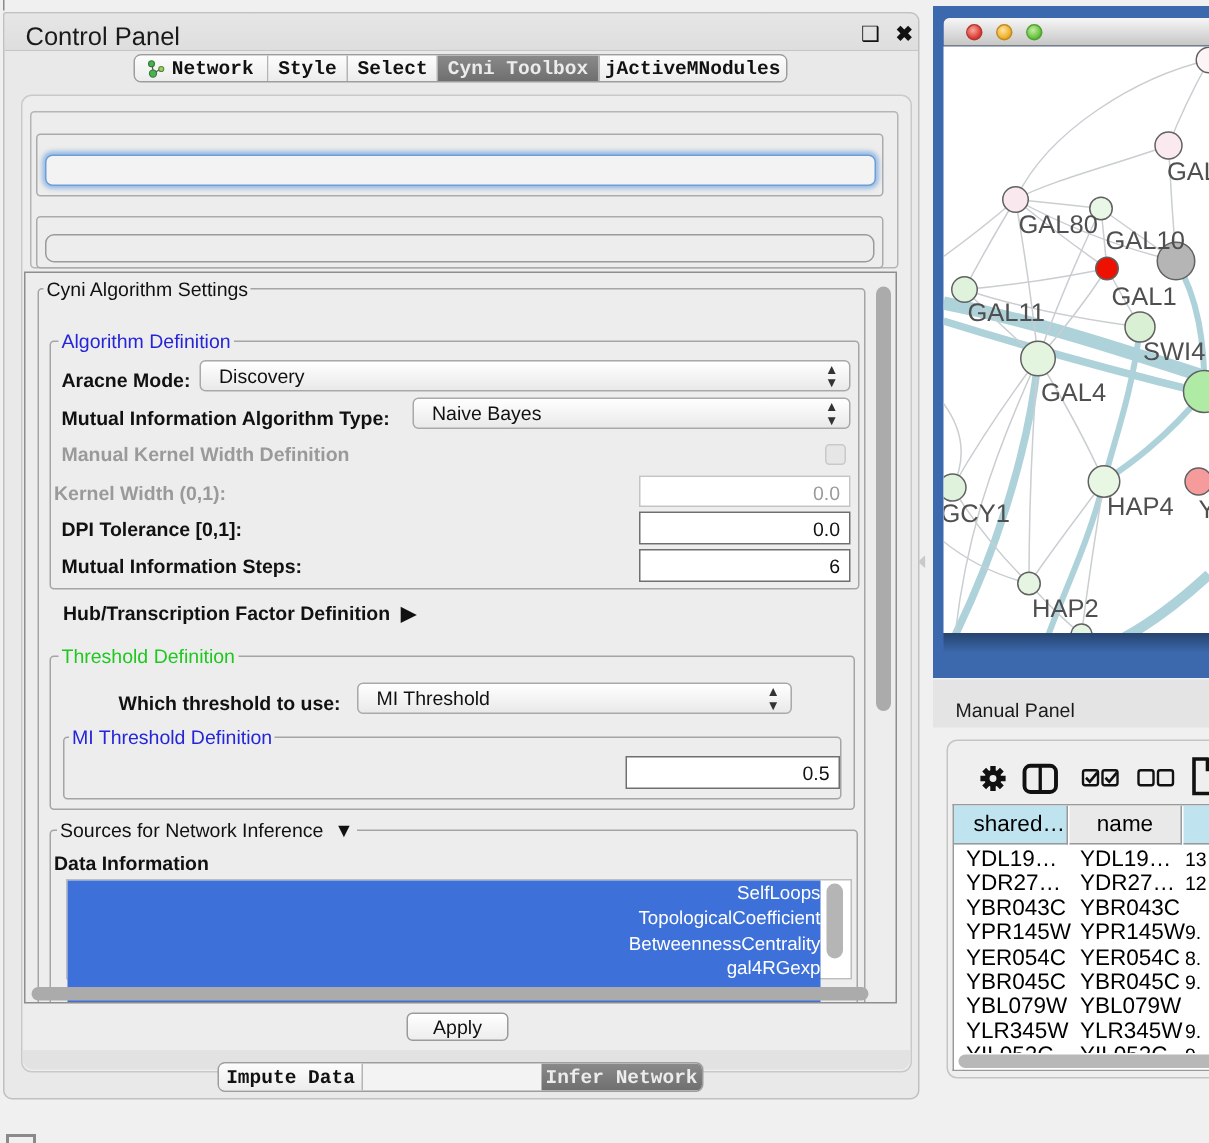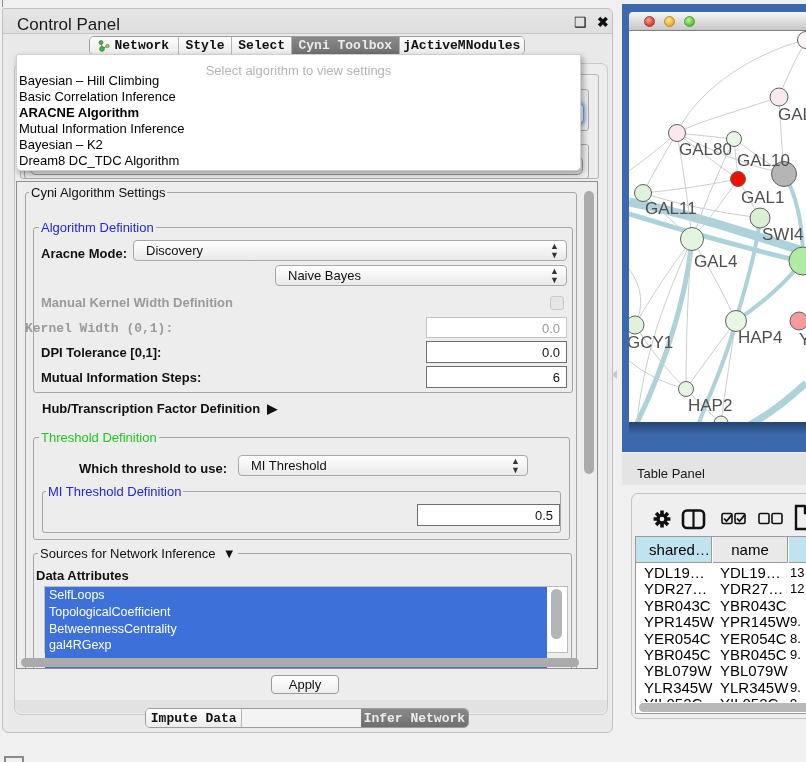--- a/index.html
+++ b/index.html
@@ -95,29 +95,30 @@
 
     <div class="group" style="left:16px; top:45px; width:540px; height:166px;"></div>
     <div class="gtitle" style="left:22px; top:38px; color:#2425d8;">Algorithm Definition</div>
 
     <div class="lbl" style="left:24px; top:64px;">Aracne Mode:</div>
     <div class="combo" style="left:116px; top:58px; width:434px; height:21px;">
           <span class="ct">Discovery</span>
           <span class="ar">▲<br>▼</span>
         </div>
 
+    <div class="lbl" style="left:24px; top:89px;">Mutual Information Algorithm Type:</div>
     <div class="combo" style="left:258px; top:83px; width:292px; height:21px;">
           <span class="ct">Naive Bayes</span>
           <span class="ar">▲<br>▼</span>
         </div>
 
     <div class="lbl dis" style="left:24px; top:113px;">Manual Kernel Width Definition</div>
     <div class="abs" style="left:533px; top:114px; width:14px; height:14px; background:#e6e6e6; border:1px solid #c9c9c9; border-radius:3px;"></div>
 
-    <div class="lbl dis" style="left:8px; top:139px;font-family:Liberation Mono, monospace;">Kernel Width (0,1):</div>
+    <div class="lbl dis" style="left:19px; top:139px;">Kernel Width (0,1):</div>
     <div class="tfield" style="left:409px; top:135px; width:141px; height:21px; color:#9a9a9a; border-color:#c4c4c4;">0.0</div>
 
     <div class="lbl" style="left:24px; top:163px;">DPI Tolerance [0,1]:</div>
     <div class="tfield" style="left:409px; top:159px; width:141px; height:22px; border-color:#6f6f6f;">0.0</div>
 
     <div class="lbl" style="left:24px; top:188px;">Mutual Information Steps:</div>
     <div class="tfield" style="left:409px; top:184px; width:141px; height:22px; border-color:#6f6f6f;">6</div>
 
     <div class="lbl" style="left:25px; top:219px;">Hub/Transcription Factor Definition &nbsp;<span style="font-size:13px;">▶</span></div>
 
@@ -129,52 +130,43 @@
           <span class="ct">MI Threshold</span>
           <span class="ar">▲<br>▼</span>
         </div>
 
     <div class="group" style="left:25px; top:309px; width:519px; height:42px;"></div>
     <div class="gtitle" style="left:29px; top:302px; color:#2425d8;">MI Threshold Definition</div>
     <div class="tfield" style="left:400px; top:322px; width:143px; height:22px; border-color:#6f6f6f;">0.5</div>
 
     <div class="group" style="left:16px; top:371px; width:539px; height:160px;"></div>
     <div class="gtitle" style="left:21px; top:364px; color:#111; font-weight:normal;">Sources for Network Inference &nbsp;<span style="font-size:13px;">▼</span></div>
-    <div class="lbl" style="left:19px; top:386px;">Data Attributes</div>
+    <div class="lbl" style="left:19px; top:386px;">Data Information</div>
 
     <div class="abs" style="left:27px; top:404px; width:524px; height:67px; background:#fff; border:1px solid #bdbdbd;">
-      <div class="abs" style="left:0; top:0; width:502px; height:84px; background:#3d70d8; color:#fff; font-size:12.5px; line-height:16.8px; padding-left:4px;">SelfLoops<br>TopologicalCoefficient<br>BetweennessCentrality<br>gal4RGexp</div>
+      <div class="abs" style="left:0; top:0; width:502px; height:84px; background:#3d70d8; color:#fff; font-size:12.5px; line-height:16.8px; padding-left:4px;text-align:right;">SelfLoops<br>TopologicalCoefficient<br>BetweennessCentrality<br>gal4RGexp</div>
       <div class="vthumb" style="left:506px; top:2px; width:11px; height:50px; background:#b5b5b5;"></div>
     </div>
 
     <div class="hthumb" style="left:4px; top:476px; width:558px; height:9px;"></div>
   </div>
 
   <div class="vthumb abs" style="left:581px; top:182px; width:10px; height:283px;"></div>
 
   <div id="applybtn" class="abs">Apply</div>
 
   <div class="abs" style="left:12px; top:691px; width:592px; height:13px; background:#e2e2e2; border-radius:0 0 7px 7px;"></div>
 
   <div class="tabbar" style="left:142px; top:699px; width:324px; height:20px;">
     <div class="tab" style="width:97px;">Impute Data</div>
     <div class="tab" style="width:119px;margin-top:20px;">Discretize Data</div>
     <div class="tab sel" style="width:108px;">Infer Network</div>
   </div>
 </div>
 
-<div id="popup" class="abs">
-  <div class="hint">Select algorithm to view settings</div>
-  <div class="it" style="top:18px;">Bayesian – Hill Climbing</div>
-  <div class="it" style="top:34px;">Basic Correlation Inference</div>
-  <div class="it" style="top:50px; font-weight:bold;">ARACNE Algorithm</div>
-  <div class="it" style="top:66px;">Mutual Information Inference</div>
-  <div class="it" style="top:82px;">Bayesian – K2</div>
-  <div class="it" style="top:98px;">Dream8 DC_TDC Algorithm</div>
-</div>
 
 <div class="abs" style="left:612px; top:370px; width:5px; height:9px; background:#c9c9c9; clip-path:polygon(100% 0,100% 100%,0 50%);"></div>
 
 <div id="netwin" class="abs">
   <div id="nettitle" class="abs">
     <div class="light" style="left:15px; background:radial-gradient(circle at 40% 35%, #f7a9a0, #e0443c 60%, #9e2b25); border:1px solid #b5352d;"></div>
     <div class="light" style="left:35px; background:radial-gradient(circle at 40% 35%, #fde3a2, #f0b42f 60%, #ba7f14); border:1px solid #c08a1e;"></div>
     <div class="light" style="left:55px; background:radial-gradient(circle at 40% 35%, #c5eda3, #6cc644 60%, #3d8f22); border:1px solid #51a032;"></div>
   </div>
   <div class="abs" style="left:7px; top:418px; width:177px; height:30px; background:linear-gradient(#26446e,#3c69ae 45%);"></div>
@@ -248,21 +240,21 @@
         <text x="-2" y="317">GCY1</text>
         <text x="109" y="312">HAP4</text>
         <text x="170" y="314">YM</text>
         <text x="59" y="380">HAP2</text>
       </g>
     </svg>
   </div>
 </div>
 
 <div id="tpbar" class="abs">
-      <span class="t">Table Panel</span>
+      <span class="t">Manual Panel</span>
     </div>
 <div id="tablepanel" class="abs">
 
   <svg class="abs" style="left:14px; top:9px;" width="175" height="34" viewBox="0 0 175 34">
     <g>
       <g stroke="#111" stroke-width="3.6">
         <path d="M16 11.4 V 7.6 M16 20.6 V 24.4 M11.4 16 H 7.6 M20.6 16 H 24.4 M12.7 12.7 l-2.6 -2.6 M19.3 19.3 l2.6 2.6 M19.3 12.7 l2.6 -2.6 M12.7 19.3 l-2.6 2.6"></path>
       </g>
       <circle cx="16" cy="16" r="5.6" fill="#111"></circle>
       <circle cx="16" cy="16" r="2.3" fill="#efefef"></circle>

